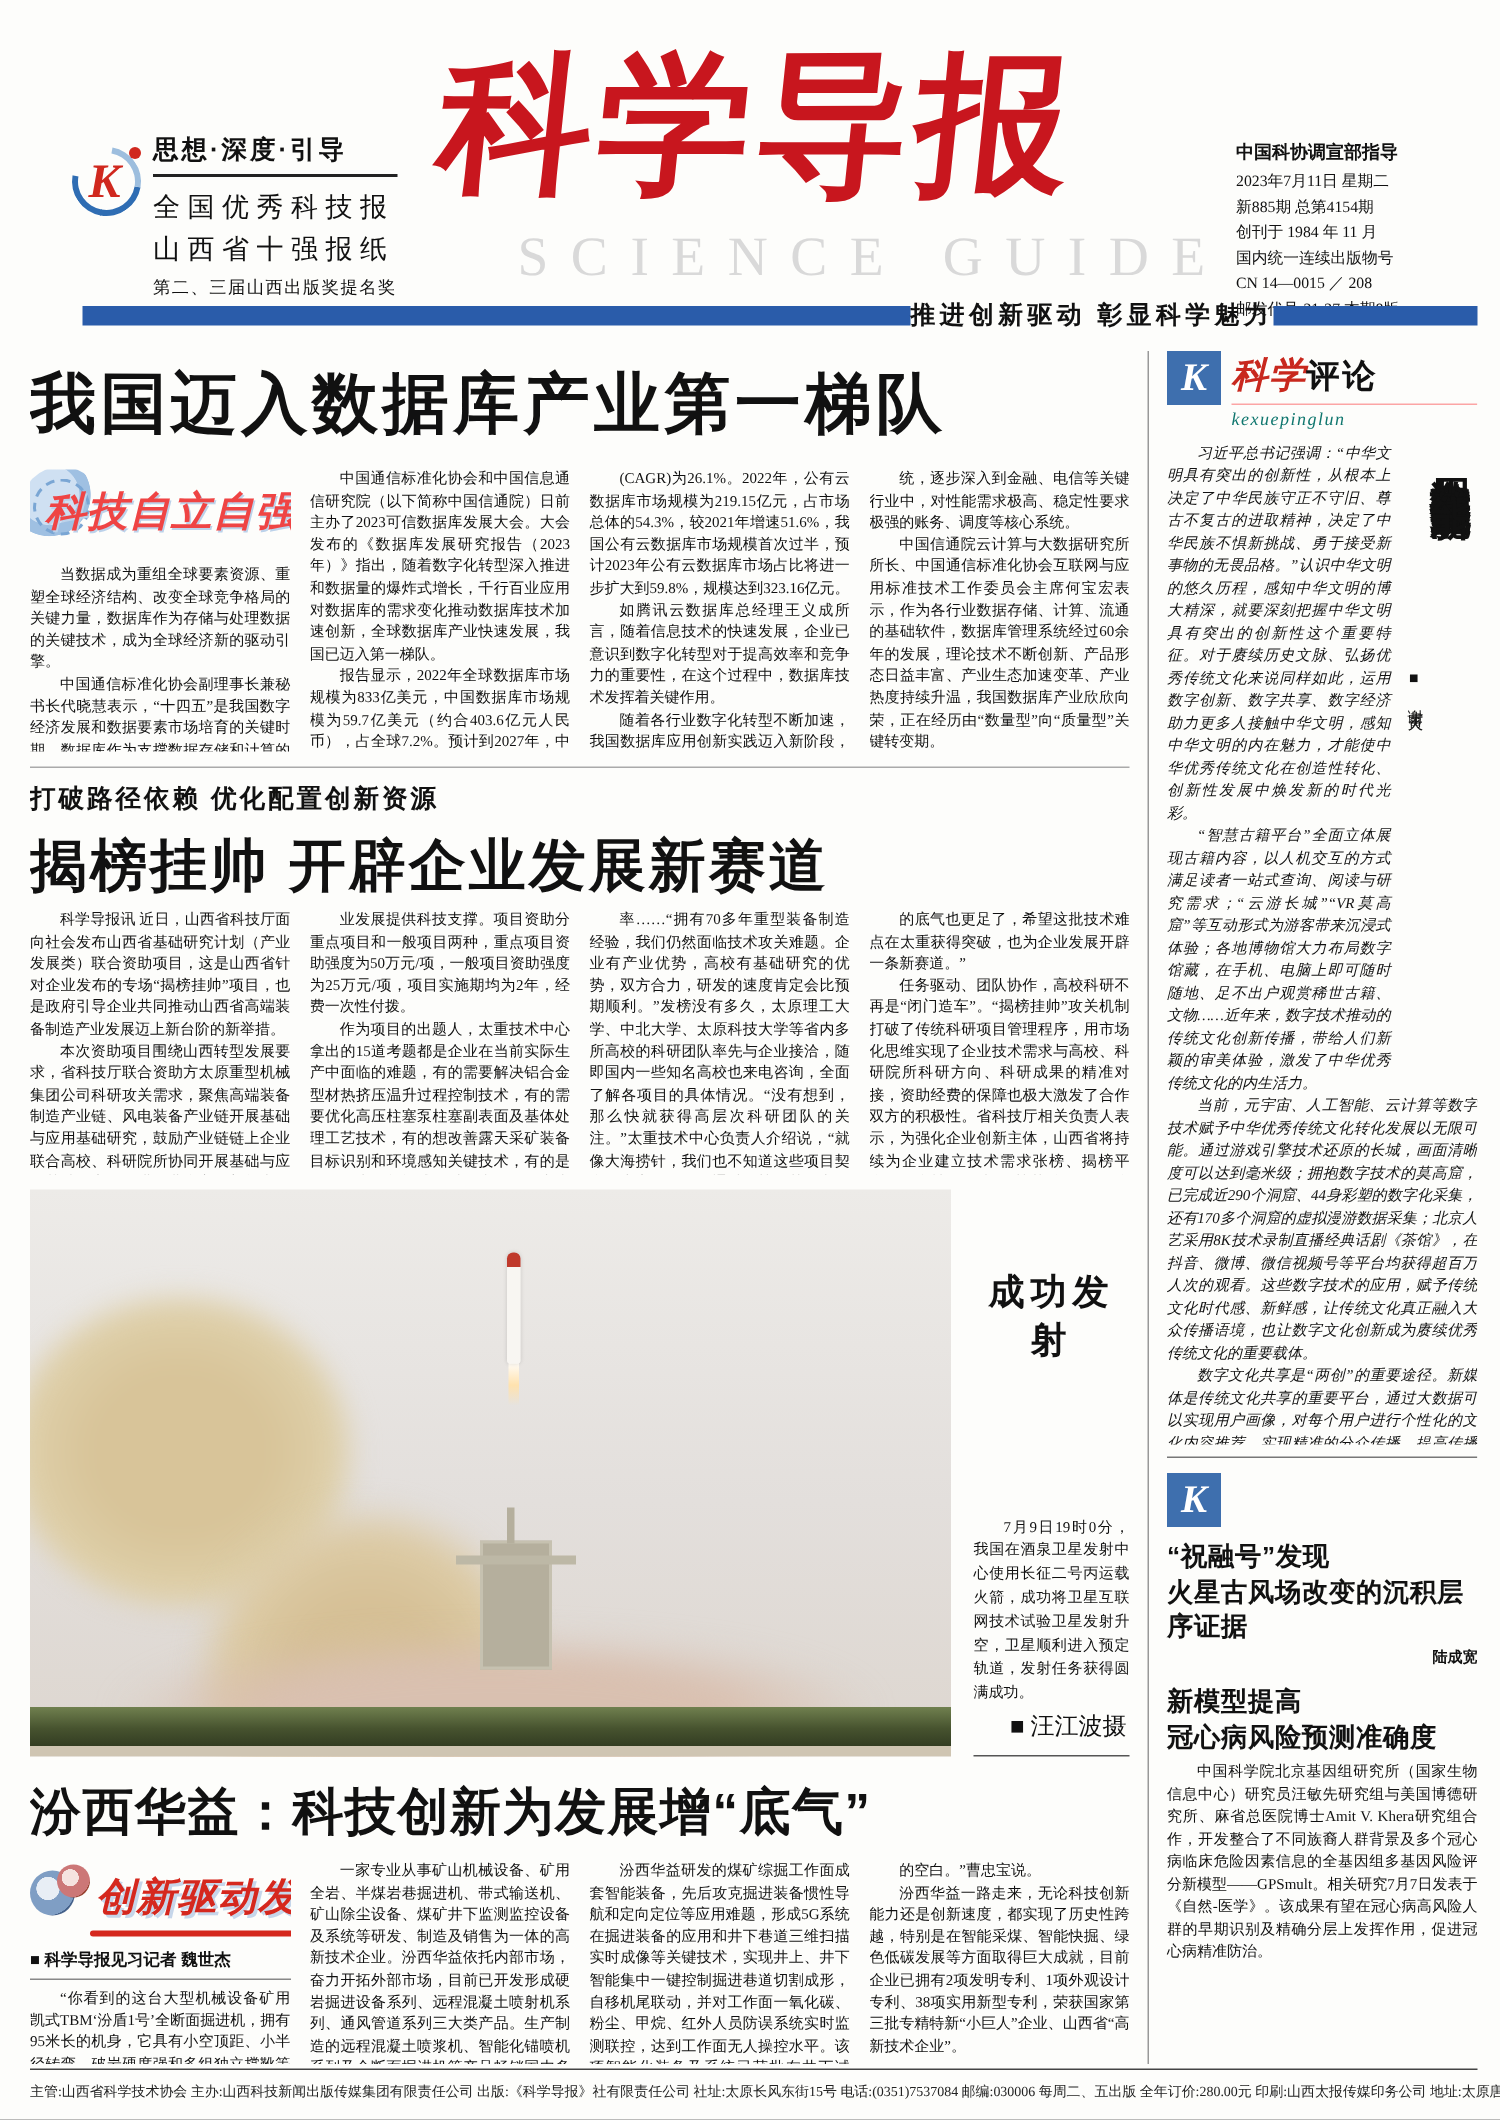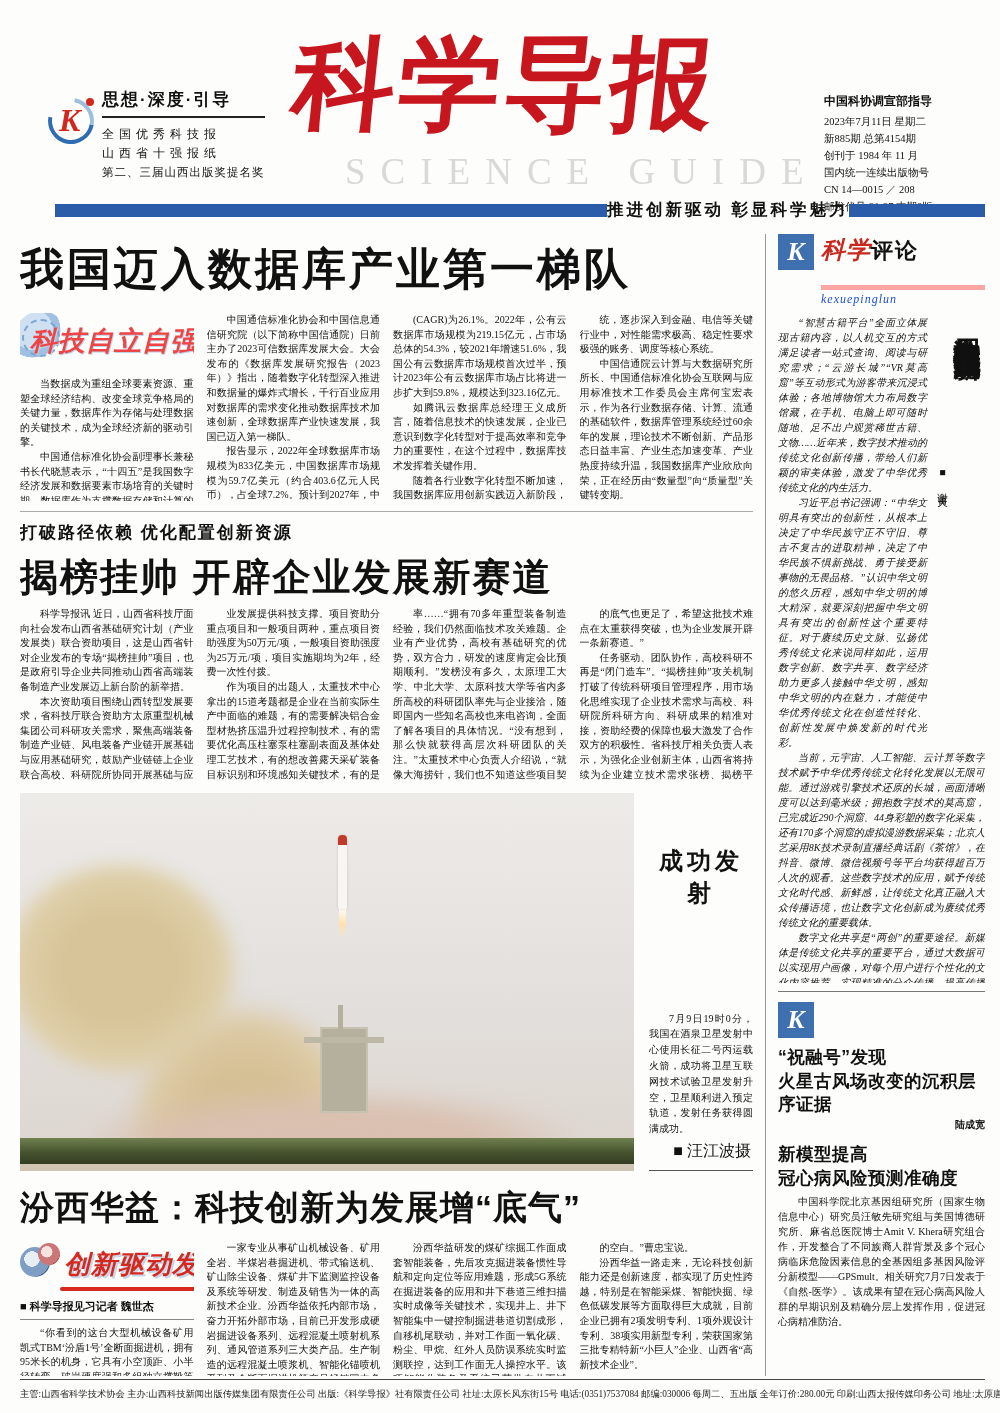--- a/index.html
+++ b/index.html
@@ -14,21 +14,21 @@
   
   .masthead{position:absolute;top:0;left:0;right:0;height:198px;}
   .mh-left{position:absolute;left:48px;top:88px;width:210px;display:flex;gap:8px;}
   .logo{position:relative;width:46px;height:46px;flex:none;margin-top:10px;}
   .logo-ring{position:absolute;inset:0;border-radius:50%;border:4px solid #2f6db3;
              border-top-color:transparent;border-right-color:#9dbede;transform:rotate(-35deg);}
   .logo-k{position:absolute;left:11px;top:4px;font:italic 900 32px var(--serif);color:#d0281e;}
   .logo-dot{position:absolute;right:0;top:0;width:8px;height:8px;border-radius:50%;background:#d0281e;}
   .tagline{font:700 17px var(--sans);letter-spacing:2px;border-bottom:2px solid #222;
            padding-bottom:5px;margin-bottom:7px;white-space:nowrap;}
-  .honor1,.honor2{font-size:12px;letter-spacing:5px;line-height:1.55;white-space:nowrap;}
+  .honor1,.honor2{font-size:18px;letter-spacing:5px;line-height:1.55;white-space:nowrap;}
   .honor3{font-size:11.5px;letter-spacing:1px;margin-top:3px;white-space:nowrap;}
   .mh-title{position:absolute;left:250px;top:26px;width:510px;text-align:center;z-index:2;
             font-family:var(--serif);font-weight:900;font-size:102px;line-height:1.15;color:var(--red);
             letter-spacing:4px;transform:skewX(-6deg);white-space:nowrap;}
   .mh-en{position:absolute;left:345px;top:150px;z-index:1;font-family:var(--serif);
          font-size:37px;color:#d9d9d9;letter-spacing:15px;white-space:nowrap;}
   .mh-info{position:absolute;right:14px;top:92px;width:162px;font-size:10.5px;line-height:1.62;}
   .mh-info p{white-space:nowrap;}
   .mh-info p:first-child{font-weight:bold;font-size:12px;margin-bottom:2px;}
   
@@ -101,24 +101,24 @@
   .badge-red .btxt{position:absolute;left:44px;top:6px;font:italic 900 26px var(--sans);
       color:#d5281e;letter-spacing:1px;white-space:nowrap;text-shadow:2px 2px 0 #c6d6ea;}
   .badge-red .swoosh{position:absolute;left:40px;bottom:2px;width:200px;height:4px;background:
       linear-gradient(90deg,#d5281e,#d5281e 70%,rgba(213,40,30,0));border-radius:2px;}
   .byline{font:700 11px var(--sans);border-bottom:1px solid #888;padding:2px 0 5px;margin-bottom:6px;}
   
   .sec-head{display:flex;gap:7px;margin-bottom:8px;}
   .k-box{width:36px;height:36px;flex:none;background:#3e6fae;color:#fff;text-align:center;
          font:italic 900 26px var(--serif);line-height:36px;}
   .sec-right{flex:1;}
-  .sec-title{border-bottom:5px solid #fca5a5;padding-bottom:19px;white-space:nowrap;}
+  .sec-title{border-bottom:1px solid #fca5a5;padding-bottom:3px;white-space:nowrap;}
   .sec-script{font:italic 900 24px var(--serif);color:#c8281e;letter-spacing:1px;}
   .sec-plain{font:700 22px var(--sans);letter-spacing:2px;}
-  .sec-pinyin{font:italic 12px var(--serif);color:#1d4ed8;letter-spacing:1px;margin-top:2px;}
+  .sec-pinyin{font:italic 12px var(--serif);color:#0f766e;letter-spacing:1px;margin-top:2px;}
   .comment-art{height:668px;overflow:hidden;}
   .v-wrap{float:right;display:flex;margin:2px 0 8px 8px;height:400px;}
   .v-author{writing-mode:vertical-rl;font-size:10.5px;margin-top:150px;letter-spacing:2px;}
   .v-title{writing-mode:vertical-rl;font:900 27px var(--sans);letter-spacing:1px;}
   .comment-body{font-style:italic;font-size:10px;line-height:1.5;text-align:justify;}
   .comment-body p{text-indent:2em;}
   .side-rule{border-top:1px solid #777;margin:8px 0 10px;}
   .f-item{margin-bottom:11px;}
   .f-title{font:900 17.5px var(--sans);line-height:1.35;letter-spacing:.5px;}
   .f-body{font-size:10px;line-height:1.5;text-align:justify;text-indent:2em;margin-top:4px;}
@@ -308,22 +308,22 @@
           <div class="sec-pinyin">kexuepinglun</div>
         </div>
       </div>
 
       <article class="comment-art">
         <div class="v-wrap">
           <div class="v-author">■ 谢霄天</div>
           <div class="v-title">用数字技术为优秀传统文化赋新能</div>
         </div>
         <div class="comment-body">
+            <p>习近平总书记强调：“中华文明具有突出的创新性，从根本上决定了中华民族守正不守旧、尊古不复古的进取精神，决定了中华民族不惧新挑战、勇于接受新事物的无畏品格。”认识中华文明的悠久历程，感知中华文明的博大精深，就要深刻把握中华文明具有突出的创新性这个重要特征。对于赓续历史文脉、弘扬优秀传统文化来说同样如此，运用数字创新、数字共享、数字经济助力更多人接触中华文明，感知中华文明的内在魅力，才能使中华优秀传统文化在创造性转化、创新性发展中焕发新的时代光彩。</p>
             <p>“智慧古籍平台”全面立体展现古籍内容，以人机交互的方式满足读者一站式查询、阅读与研究需求；“云游长城”“VR莫高窟”等互动形式为游客带来沉浸式体验；各地博物馆大力布局数字馆藏，在手机、电脑上即可随时随地、足不出户观赏稀世古籍、文物……近年来，数字技术推动的传统文化创新传播，带给人们新颖的审美体验，激发了中华优秀传统文化的内生活力。</p>
-            <p>习近平总书记强调：“中华文明具有突出的创新性，从根本上决定了中华民族守正不守旧、尊古不复古的进取精神，决定了中华民族不惧新挑战、勇于接受新事物的无畏品格。”认识中华文明的悠久历程，感知中华文明的博大精深，就要深刻把握中华文明具有突出的创新性这个重要特征。对于赓续历史文脉、弘扬优秀传统文化来说同样如此，运用数字创新、数字共享、数字经济助力更多人接触中华文明，感知中华文明的内在魅力，才能使中华优秀传统文化在创造性转化、创新性发展中焕发新的时代光彩。</p>
             <p>当前，元宇宙、人工智能、云计算等数字技术赋予中华优秀传统文化转化发展以无限可能。通过游戏引擎技术还原的长城，画面清晰度可以达到毫米级；拥抱数字技术的莫高窟，已完成近290个洞窟、44身彩塑的数字化采集，还有170多个洞窟的虚拟漫游数据采集；北京人艺采用8K技术录制直播经典话剧《茶馆》，在抖音、微博、微信视频号等平台均获得超百万人次的观看。这些数字技术的应用，赋予传统文化时代感、新鲜感，让传统文化真正融入大众传播语境，也让数字文化创新成为赓续优秀传统文化的重要载体。</p>
             <p>数字文化共享是“两创”的重要途径。新媒体是传统文化共享的重要平台，通过大数据可以实现用户画像，对每个用户进行个性化的文化内容推荐，实现精准的分众传播，提高传播效能。比如，萍乡东傩面具、长汀公嫲吹、恩施扬琴等众多濒危非遗项目都通过新媒体找到了“新观众”，其中的关键就是实现了传播的精准化。同时，要充分唤起青年人对传统文化的关注。抓住青年、培养青年、引导青年、组织青年，使其成为优秀传统文化继承与共享的主力军、生力军，是数字文化布局的重中之重。比如，某短视频平台发起了“非遗合伙人计划”“看见手艺计划”等传统文化助力工程，目前已支持116位30岁以下认证非遗传承人活跃在平台上。</p>
           </div>
       </article>
 
       <div class="side-rule"></div>
 
       <div class="sec-head">
         <div class="k-box">K</div>
       </div>

